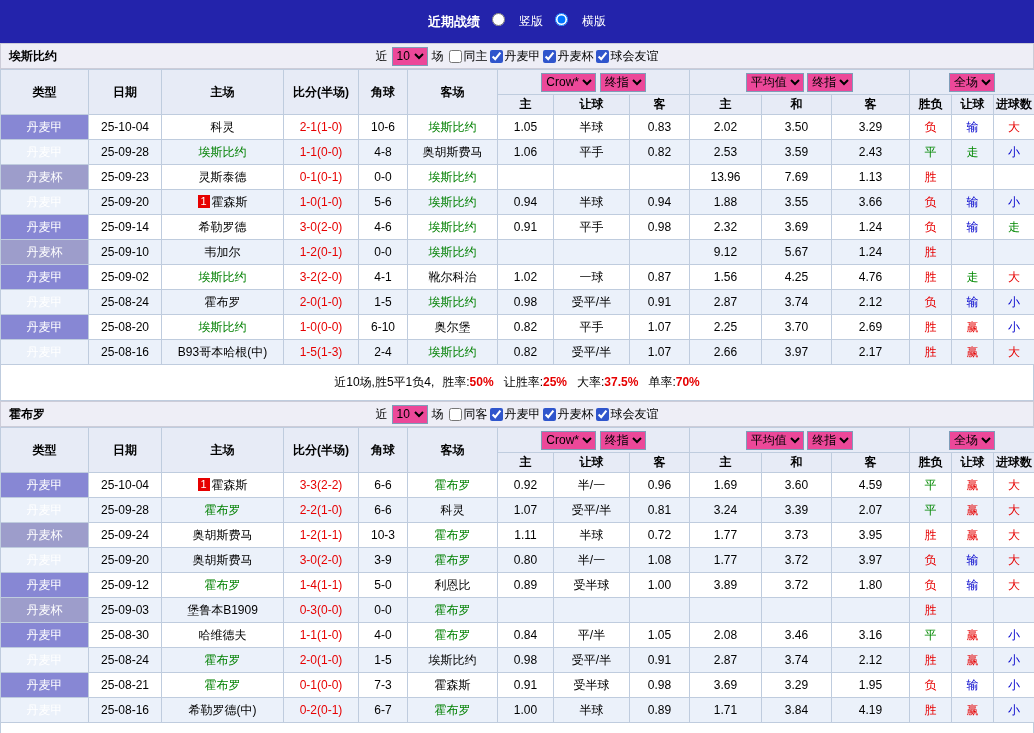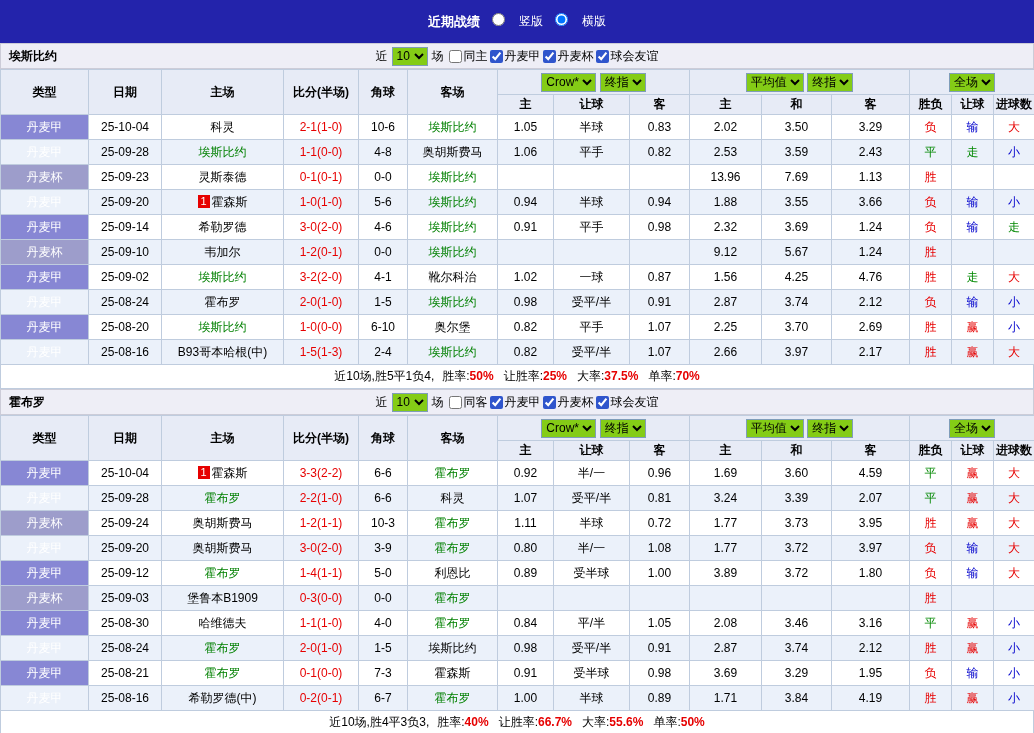--- a/index.html
+++ b/index.html
@@ -12,35 +12,35 @@
 .topbar{height:43px;background:var(--c-topbar);color:#fff;display:flex;align-items:center;justify-content:center;gap:12px}
 .topbar .title{font-weight:bold;font-size:13px}
 .topbar label{display:inline-flex;align-items:flex-start;gap:14px;cursor:pointer}
 .topbar input{margin:0}
 .section-bar{position:relative;height:26px;background:var(--c-secbar);border:1px solid #ccccd8;display:flex;align-items:center;justify-content:center}
 .team-name{position:absolute;left:8px;font-weight:bold}
 .filters{display:flex;align-items:center;gap:4px}
 .filters .checks{display:inline-flex;align-items:center;gap:1px}
 .filters label{display:inline-flex;align-items:center;cursor:pointer;gap:1px}
 .filters input[type=checkbox]{accent-color:#2f55cc;margin:0 1px}
-select{font-family:inherit;font-size:12px;height:19px;border:1px solid #7f9db9;background:#84cc16}
+select{font-family:inherit;font-size:12px;height:19px;border:1px solid #7f9db9;background:#ec4899}
 table{border-collapse:collapse;table-layout:fixed;width:1034px}
 th,td{border:1px solid var(--c-border);text-align:center;overflow:hidden;white-space:nowrap;padding:0}
 thead th{background:var(--c-headbg);font-weight:bold}
 tr.h1 th.grp{height:25px}
 tr.h2 th{height:20px}
 tbody td{height:25px}
 tr.alt td{background:var(--c-alt)}
 td.type{color:#fff;background:var(--c-league)}
 td.type.cup{background:var(--c-cup)}
 .self{color:var(--c-self)}
 td.score{color:var(--c-red)}
 .red{color:var(--c-red)} .blue{color:var(--c-blue)} .green{color:var(--c-green)}
 .badge{display:inline-block;min-width:12px;height:13px;line-height:13px;background:var(--c-red);color:#fff;font-size:11px;text-align:center;margin-right:2px;vertical-align:1px}
-.summary{height:24px;display:flex;align-items:center;justify-content:center;gap:8px;border:1px solid var(--c-border);border-top:none;background:#fff}
+.summary{height:36px;display:flex;align-items:center;justify-content:center;gap:8px;border:1px solid var(--c-border);border-top:none;background:#fff}
 .summary .stats{display:inline-flex;gap:10px}
 .summary b{font-weight:bold}
 </style>
 </head>
 <body>
 
 <div class="topbar">
   <span class="title">近期战绩</span>
   <label>
     <input type="radio" name="layout-mode" style="">

